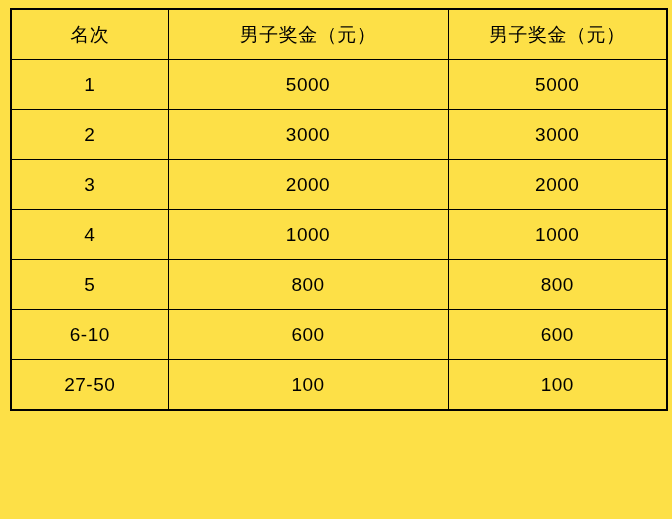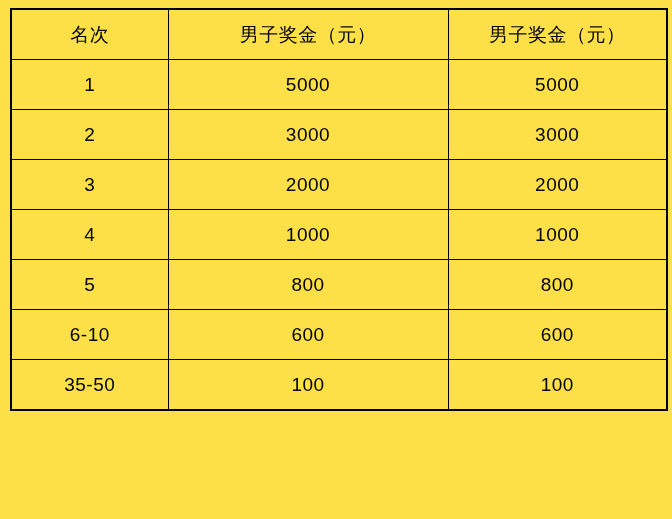--- a/index.html
+++ b/index.html
@@ -83,19 +83,19 @@
         <td>5</td>
         <td>800</td>
         <td>800</td>
       </tr>
       <tr>
         <td>6-10</td>
         <td>600</td>
         <td>600</td>
       </tr>
       <tr>
-        <td>35-50</td>
+        <td>27-50</td>
         <td>100</td>
         <td>100</td>
       </tr>
     </tbody>
   </table>
 </div>
 
 </body></html>

